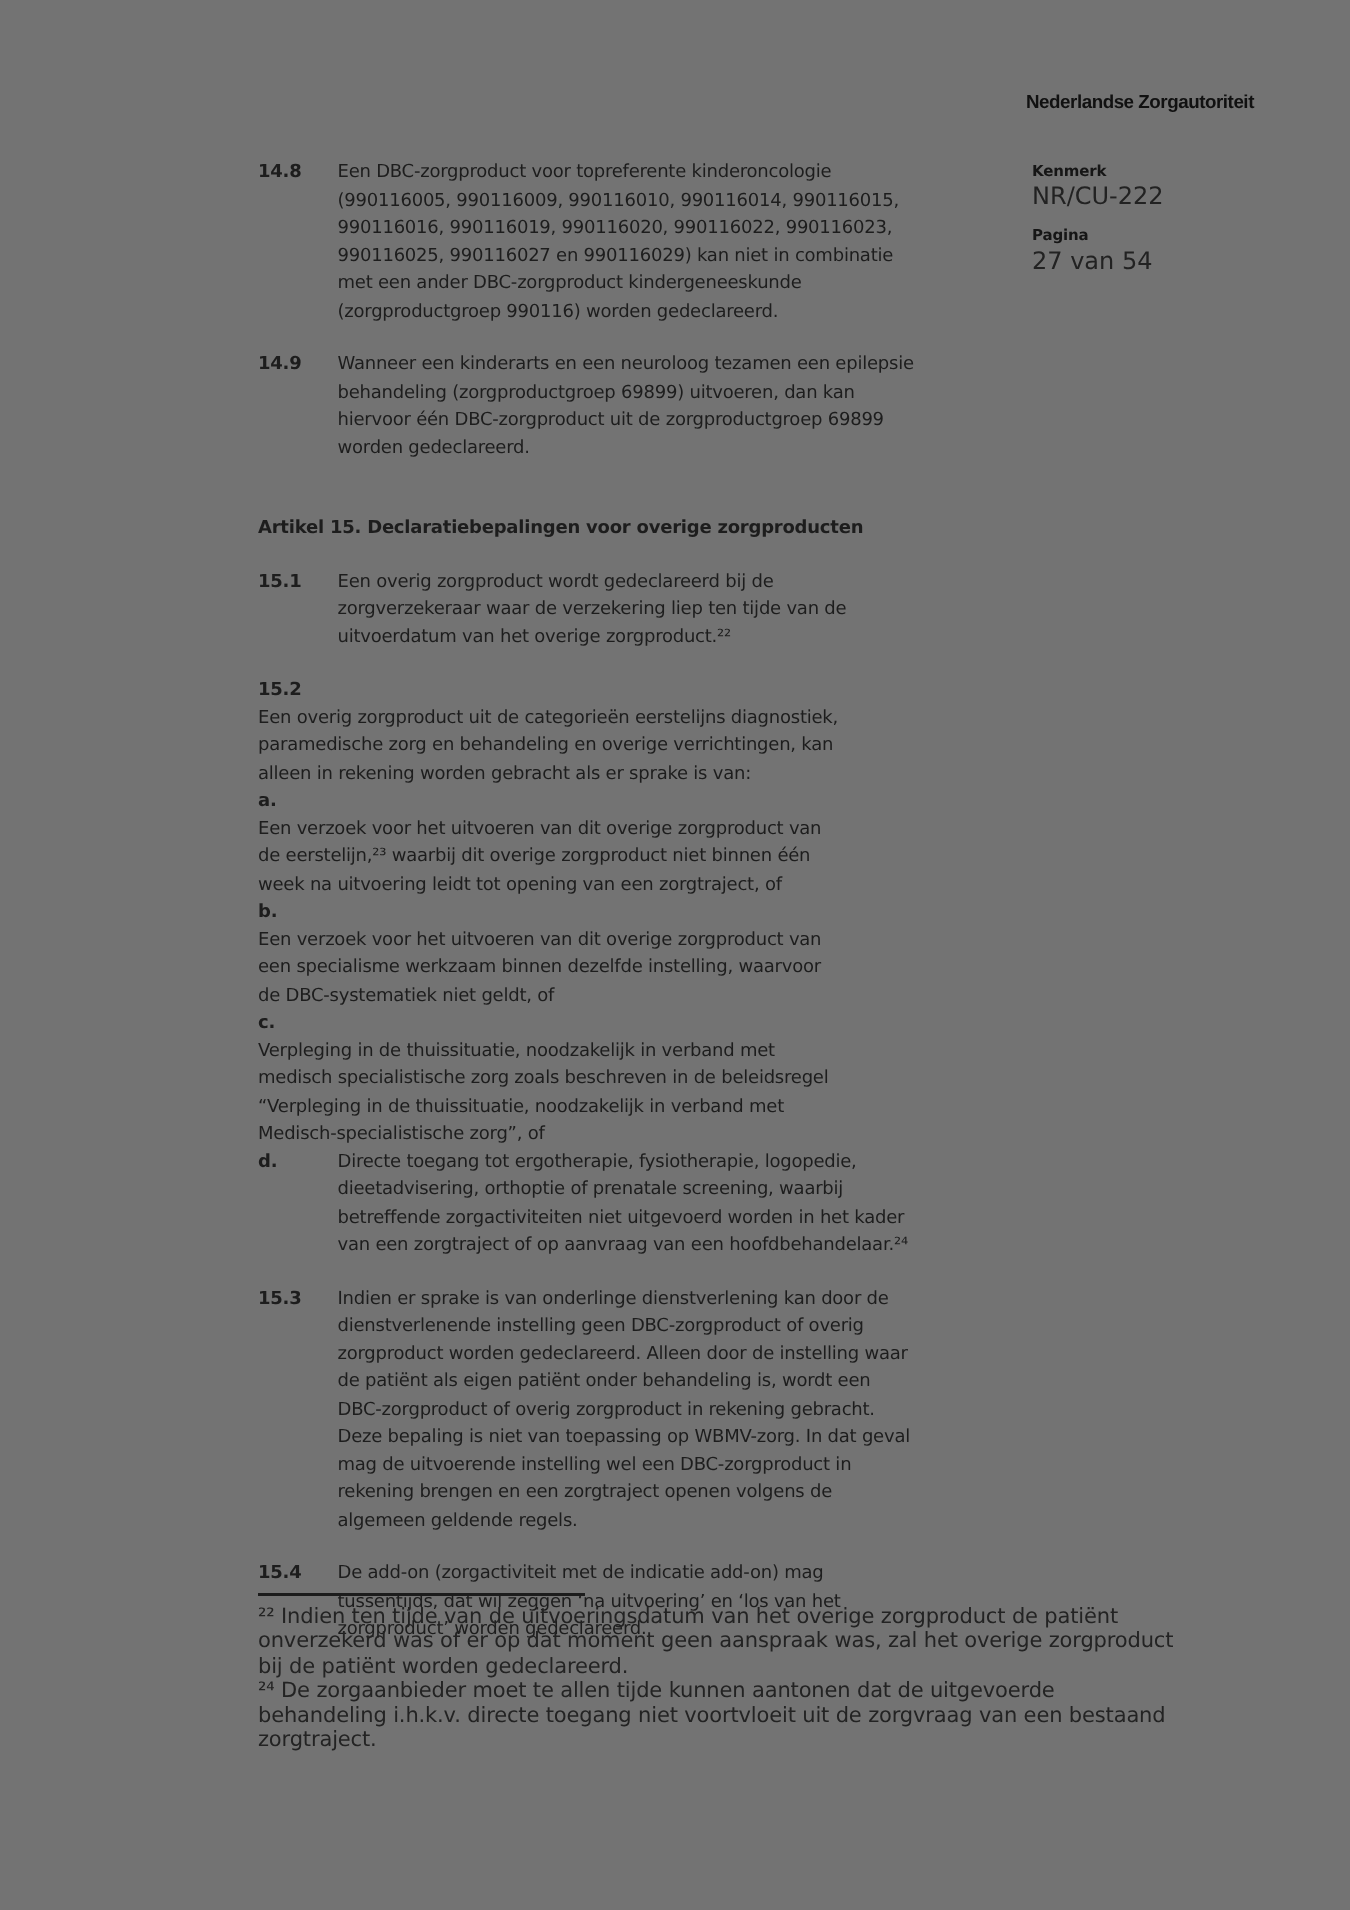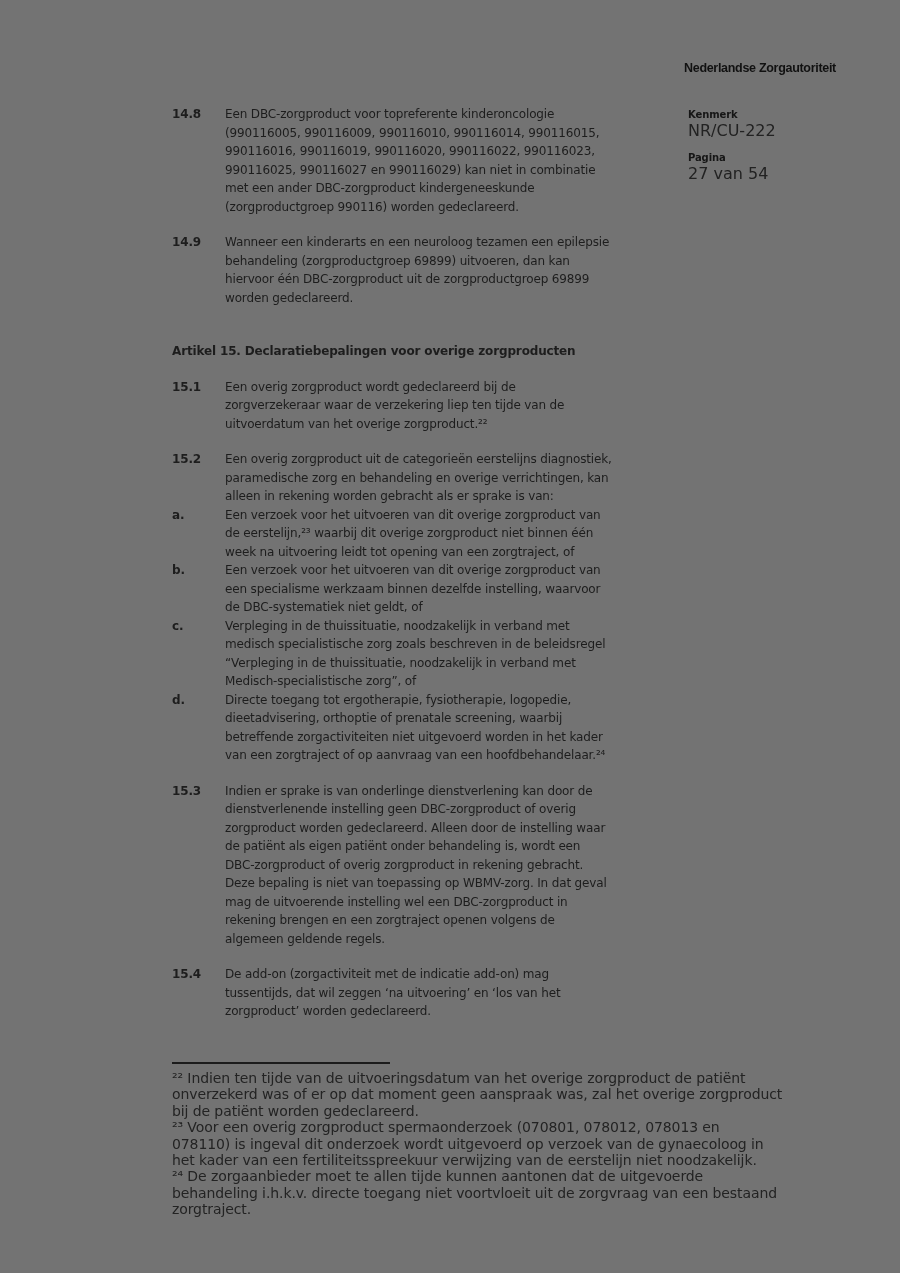--- a/index.html
+++ b/index.html
@@ -20,21 +20,21 @@
     white-space:pre;
   }
   .margin-notes{position:absolute;left:688px;top:109px;width:150px;}
   .mn-label{font-size:10px;font-weight:bold;letter-spacing:-0.1px;color:#161616;}
   .mn-value{font-size:16px;margin:1px 0 12px 0;color:#222;}
   .content{
     position:absolute;left:172px;top:105px;width:516px;
     font-size:12px;line-height:18.5px;letter-spacing:-0.15px;
   }
   .item{display:flex;margin-bottom:17px;}
-  .item.tight{margin-bottom:0;}
+  .item.tight{margin-bottom:0;flex-direction:column;}
   .item .num{width:53px;flex:none;font-weight:bold;}
   .item .body{white-space:pre;}
   .article-heading{
     font-weight:bold;white-space:pre;
     margin:35px 0 17px 0;
   }
   .footnotes{
     position:absolute;left:172px;top:1062px;width:520px;
     font-size:14px;line-height:16.4px;letter-spacing:-0.1px;color:#232323;
   }
@@ -141,21 +141,18 @@
 zorgproduct’ worden gedeclareerd.</div>
     </div>
 
   </div>
 
   <div class="footnotes">
     <div class="fn-rule"></div>
     <div class="fn">²² Indien ten tijde van de uitvoeringsdatum van het overige zorgproduct de patiënt
 onverzekerd was of er op dat moment geen aanspraak was, zal het overige zorgproduct
 bij de patiënt worden gedeclareerd.</div>
-    <div class="fn">²³ Voor een overig zorgproduct spermaonderzoek (070801, 078012, 078013 en
-078110) is ingeval dit onderzoek wordt uitgevoerd op verzoek van de gynaecoloog in
-het kader van een fertiliteitsspreekuur verwijzing van de eerstelijn niet noodzakelijk.</div>
     <div class="fn">²⁴ De zorgaanbieder moet te allen tijde kunnen aantonen dat de uitgevoerde
 behandeling i.h.k.v. directe toegang niet voortvloeit uit de zorgvraag van een bestaand
 zorgtraject.</div>
   </div>
 
 </div>
 
 </body></html>

